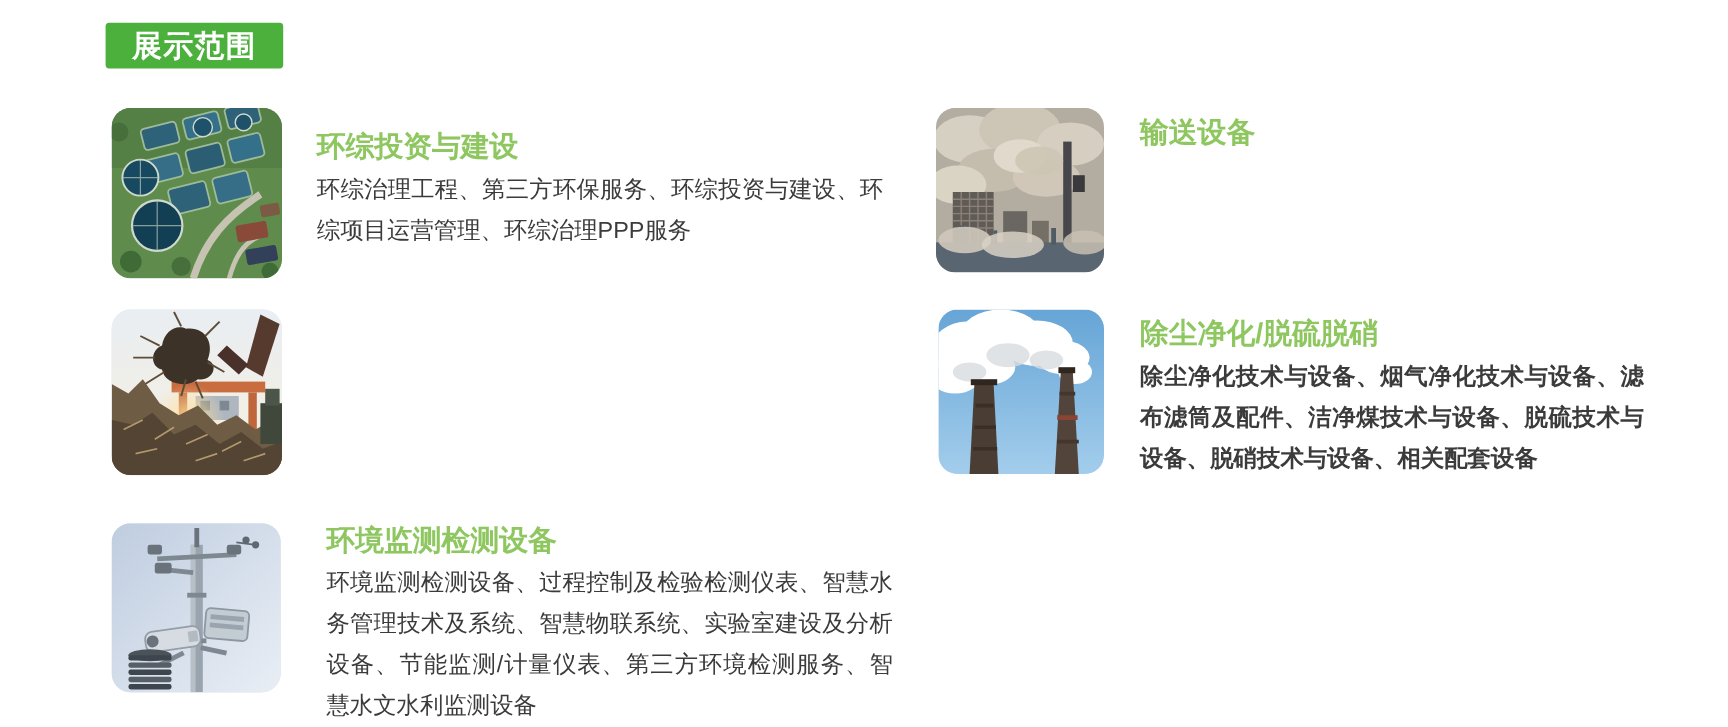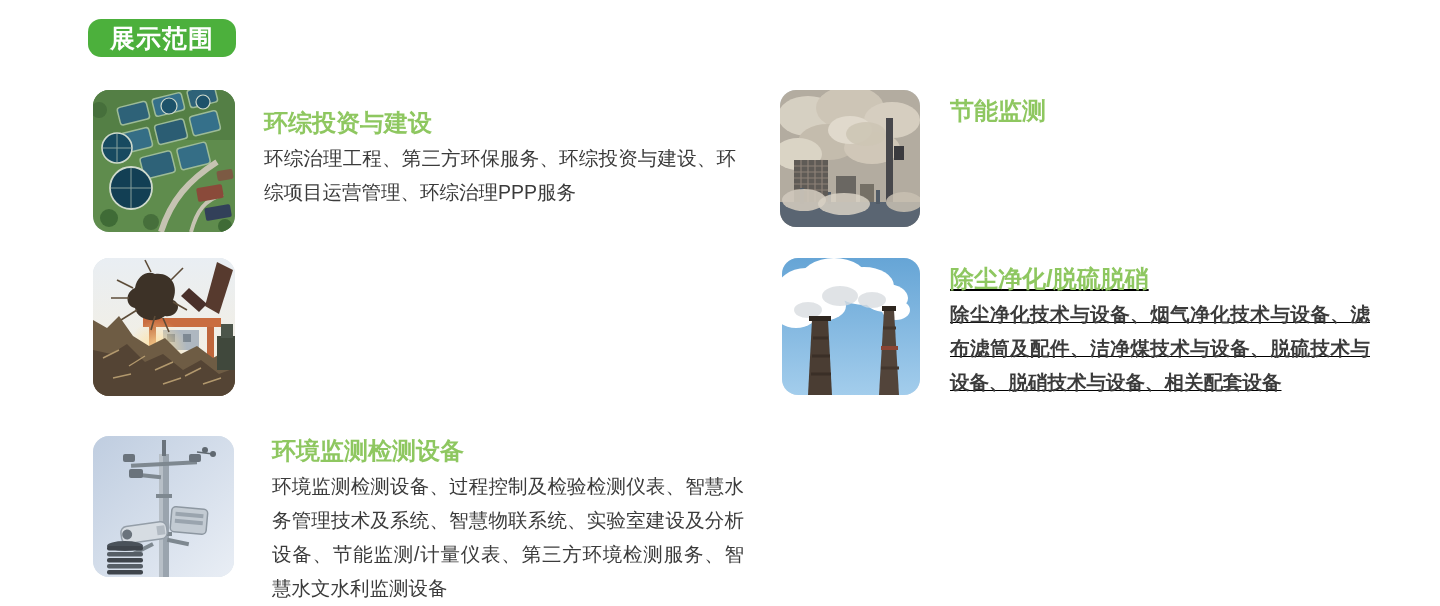--- a/index.html
+++ b/index.html
@@ -3,39 +3,39 @@
 <meta charset="utf-8">
 <style>
   html,body { margin:0; padding:0; background:#ffffff; }
   .page {
     position:relative; width:1440px; height:606px; overflow:hidden;
     background:#ffffff;
     font-family:"Liberation Sans", sans-serif;
   }
   .badge {
     position:absolute; left:88px; top:19px; width:148px; height:38px;
-    background:#4cb03c; color:#ffffff; border-radius:13px;
+    background:#4cb03c; color:#ffffff; border-radius:3px;
     display:flex; align-items:center; justify-content:center;
     font-size:25px; font-weight:bold; letter-spacing:1px;
   }
   .photo {
     position:absolute; border-radius:16px; overflow:hidden; background:#dde5ea;
   }
   .photo svg { display:block; width:100%; height:100%; }
   #photo1 { left:93px;  top:90px;  width:142px; height:142px; }
   #photo2 { left:93px;  top:258px; width:142px; height:138px; }
   #photo3 { left:93px;  top:436px; width:141px; height:141px; }
   #photo4 { left:780px; top:90px;  width:140px; height:137px; }
   #photo5 { left:782px; top:258px; width:138px; height:137px; }
   .textblock { position:absolute; }
   #text1 { left:264px; top:110px; width:472px; }
   #text2 { left:264px; top:241px; width:472px; }
   #text3 { left:272px; top:438px; width:472px; }
   #text4 { left:950px; top:98px;  width:420px; }
-  #text5 { left:950px; top:266px; width:420px;text-decoration:underline; }
+  #text5 { left:950px; top:266px; width:420px; }
   .textblock h3 {
     margin:0 0 5px 0; font-size:24px; line-height:26px; font-weight:bold;
     color:#8ec760;
   }
   .textblock p {
     margin:0; font-size:19.5px; line-height:34px; color:#3b3b3b;
     text-align:justify;
   }
   .textblock p.bold-body { font-weight:bold; }
 </style>
@@ -209,21 +209,21 @@
       <rect x="0" y="112" width="140" height="25" fill="#5a6572"></rect>
       <rect x="20" y="98" width="4" height="16" fill="#515b66"></rect>
       <rect x="48" y="102" width="3" height="12" fill="#515b66"></rect>
       <rect x="96" y="100" width="4" height="14" fill="#515b66"></rect>
       <ellipse cx="24" cy="110" rx="22" ry="11" fill="#cfc8bb" opacity="0.9"></ellipse>
       <ellipse cx="64" cy="114" rx="26" ry="11" fill="#d8d1c4" opacity="0.85"></ellipse>
       <ellipse cx="124" cy="112" rx="18" ry="10" fill="#c8c0b2" opacity="0.85"></ellipse>
     </svg>
   </div>
   <div class="textblock" id="text4">
-    <h3>节能监测</h3>
+    <h3>输送设备</h3>
   </div>
 
   <div class="photo" id="photo5">
     <svg viewBox="0 0 138 137" preserveAspectRatio="none">
       <defs>
         <linearGradient id="sky5" x1="0" y1="0" x2="0" y2="1">
           <stop offset="0" stop-color="#66a5d6"></stop>
             <stop offset="1" stop-color="#a3cdec"></stop>
         </linearGradient>
       </defs>

